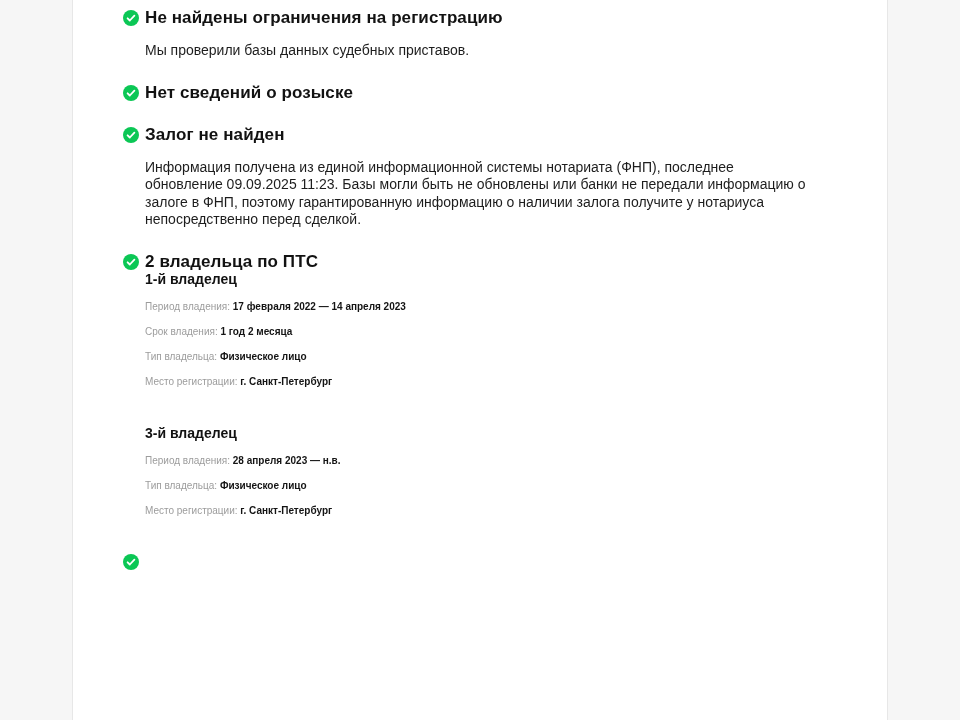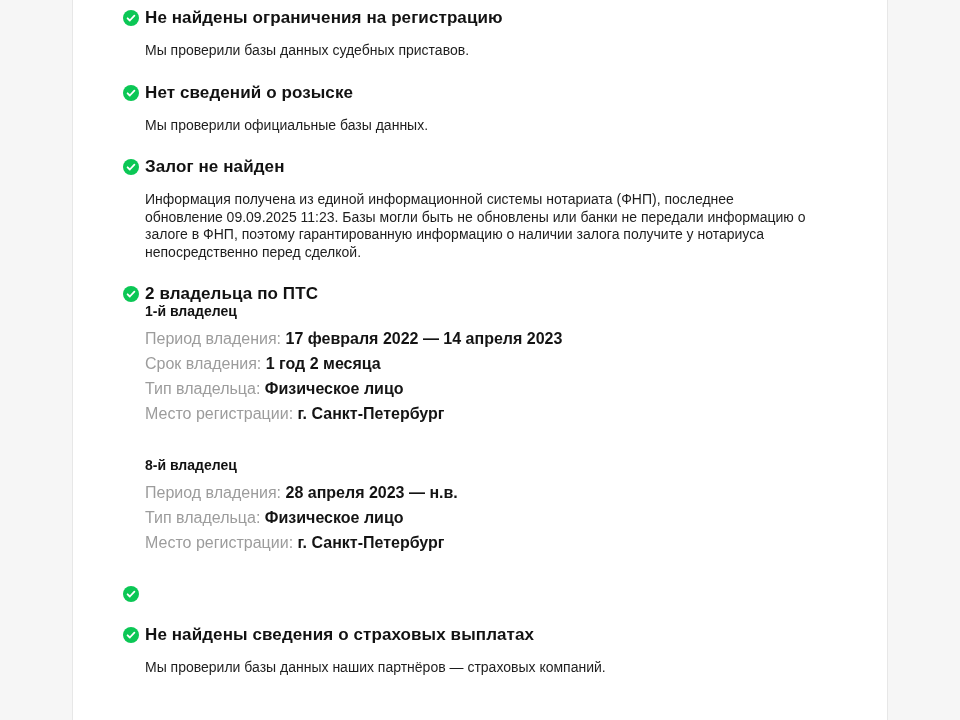--- a/index.html
+++ b/index.html
@@ -63,21 +63,21 @@
   .owners { }
   .owner + .owner { margin-top: 36px; }
   .owner-name {
     margin: 0 0 13px 0;
     font-size: 14px;
     font-weight: bold;
     color: #121212;
   }
   .owner-row {
     margin: 0 0 11px 0;
-    font-size: 16px;
+    font-size: 10px;
     line-height: 14px;
   }
   .owner-row-label { color: #9c9c9c; }
   .owner-row-value { color: #141414; font-weight: 600; }
 </style>
 </head>
 <body>
 
 <div class="viewport">
   <div class="card">
@@ -97,21 +97,20 @@
 
     <section class="check-item">
       <span class="check-icon">
         <svg viewBox="0 0 16 16">
             <circle cx="8" cy="8" r="8" fill="currentColor"></circle>
             <path d="M4.6 8.3l2.2 2.2 4.6-4.8" stroke="#ffffff" stroke-width="1.8" fill="none" stroke-linecap="round" stroke-linejoin="round"></path>
           </svg>
       </span>
       <div class="check-body">
         <h3 class="check-title">Нет сведений о розыске</h3>
-        <p class="check-desc">Мы проверили официальные базы данных.</p>
       </div>
     </section>
 
     <section class="check-item">
       <span class="check-icon">
         <svg viewBox="0 0 16 16">
             <circle cx="8" cy="8" r="8" fill="currentColor"></circle>
             <path d="M4.6 8.3l2.2 2.2 4.6-4.8" stroke="#ffffff" stroke-width="1.8" fill="none" stroke-linecap="round" stroke-linejoin="round"></path>
           </svg>
       </span>
@@ -134,48 +133,36 @@
 
           <div class="owner">
             <p class="owner-name">1-й владелец</p>
             <p class="owner-row"><span class="owner-row-label">Период владения:</span> <span class="owner-row-value">17 февраля 2022 — 14 апреля 2023</span></p>
             <p class="owner-row"><span class="owner-row-label">Срок владения:</span> <span class="owner-row-value">1 год 2 месяца</span></p>
             <p class="owner-row"><span class="owner-row-label">Тип владельца:</span> <span class="owner-row-value">Физическое лицо</span></p>
             <p class="owner-row"><span class="owner-row-label">Место регистрации:</span> <span class="owner-row-value">г. Санкт-Петербург</span></p>
           </div>
 
           <div class="owner">
-            <p class="owner-name">8-й владелец</p>
+            <p class="owner-name">3-й владелец</p>
             <p class="owner-row"><span class="owner-row-label">Период владения:</span> <span class="owner-row-value">28 апреля 2023 — н.в.</span></p>
             <p class="owner-row"><span class="owner-row-label">Тип владельца:</span> <span class="owner-row-value">Физическое лицо</span></p>
             <p class="owner-row"><span class="owner-row-label">Место регистрации:</span> <span class="owner-row-value">г. Санкт-Петербург</span></p>
           </div>
 
         </div>
       </div>
     </section>
 
     <section class="check-item">
       <span class="check-icon">
         <svg viewBox="0 0 16 16">
             <circle cx="8" cy="8" r="8" fill="currentColor"></circle>
             <path d="M4.6 8.3l2.2 2.2 4.6-4.8" stroke="#ffffff" stroke-width="1.8" fill="none" stroke-linecap="round" stroke-linejoin="round"></path>
           </svg>
       </span>
       <div class="check-body">
       </div>
     </section>
 
-    <section class="check-item">
-      <span class="check-icon">
-        <svg viewBox="0 0 16 16">
-            <circle cx="8" cy="8" r="8" fill="currentColor"></circle>
-            <path d="M4.6 8.3l2.2 2.2 4.6-4.8" stroke="#ffffff" stroke-width="1.8" fill="none" stroke-linecap="round" stroke-linejoin="round"></path>
-          </svg>
-      </span>
-      <div class="check-body">
-        <h3 class="check-title">Не найдены сведения о страховых выплатах</h3>
-        <p class="check-desc">Мы проверили базы данных наших партнёров — страховых компаний.</p>
-      </div>
-    </section>
 
   </div>
 </div>
 
 </body></html>

